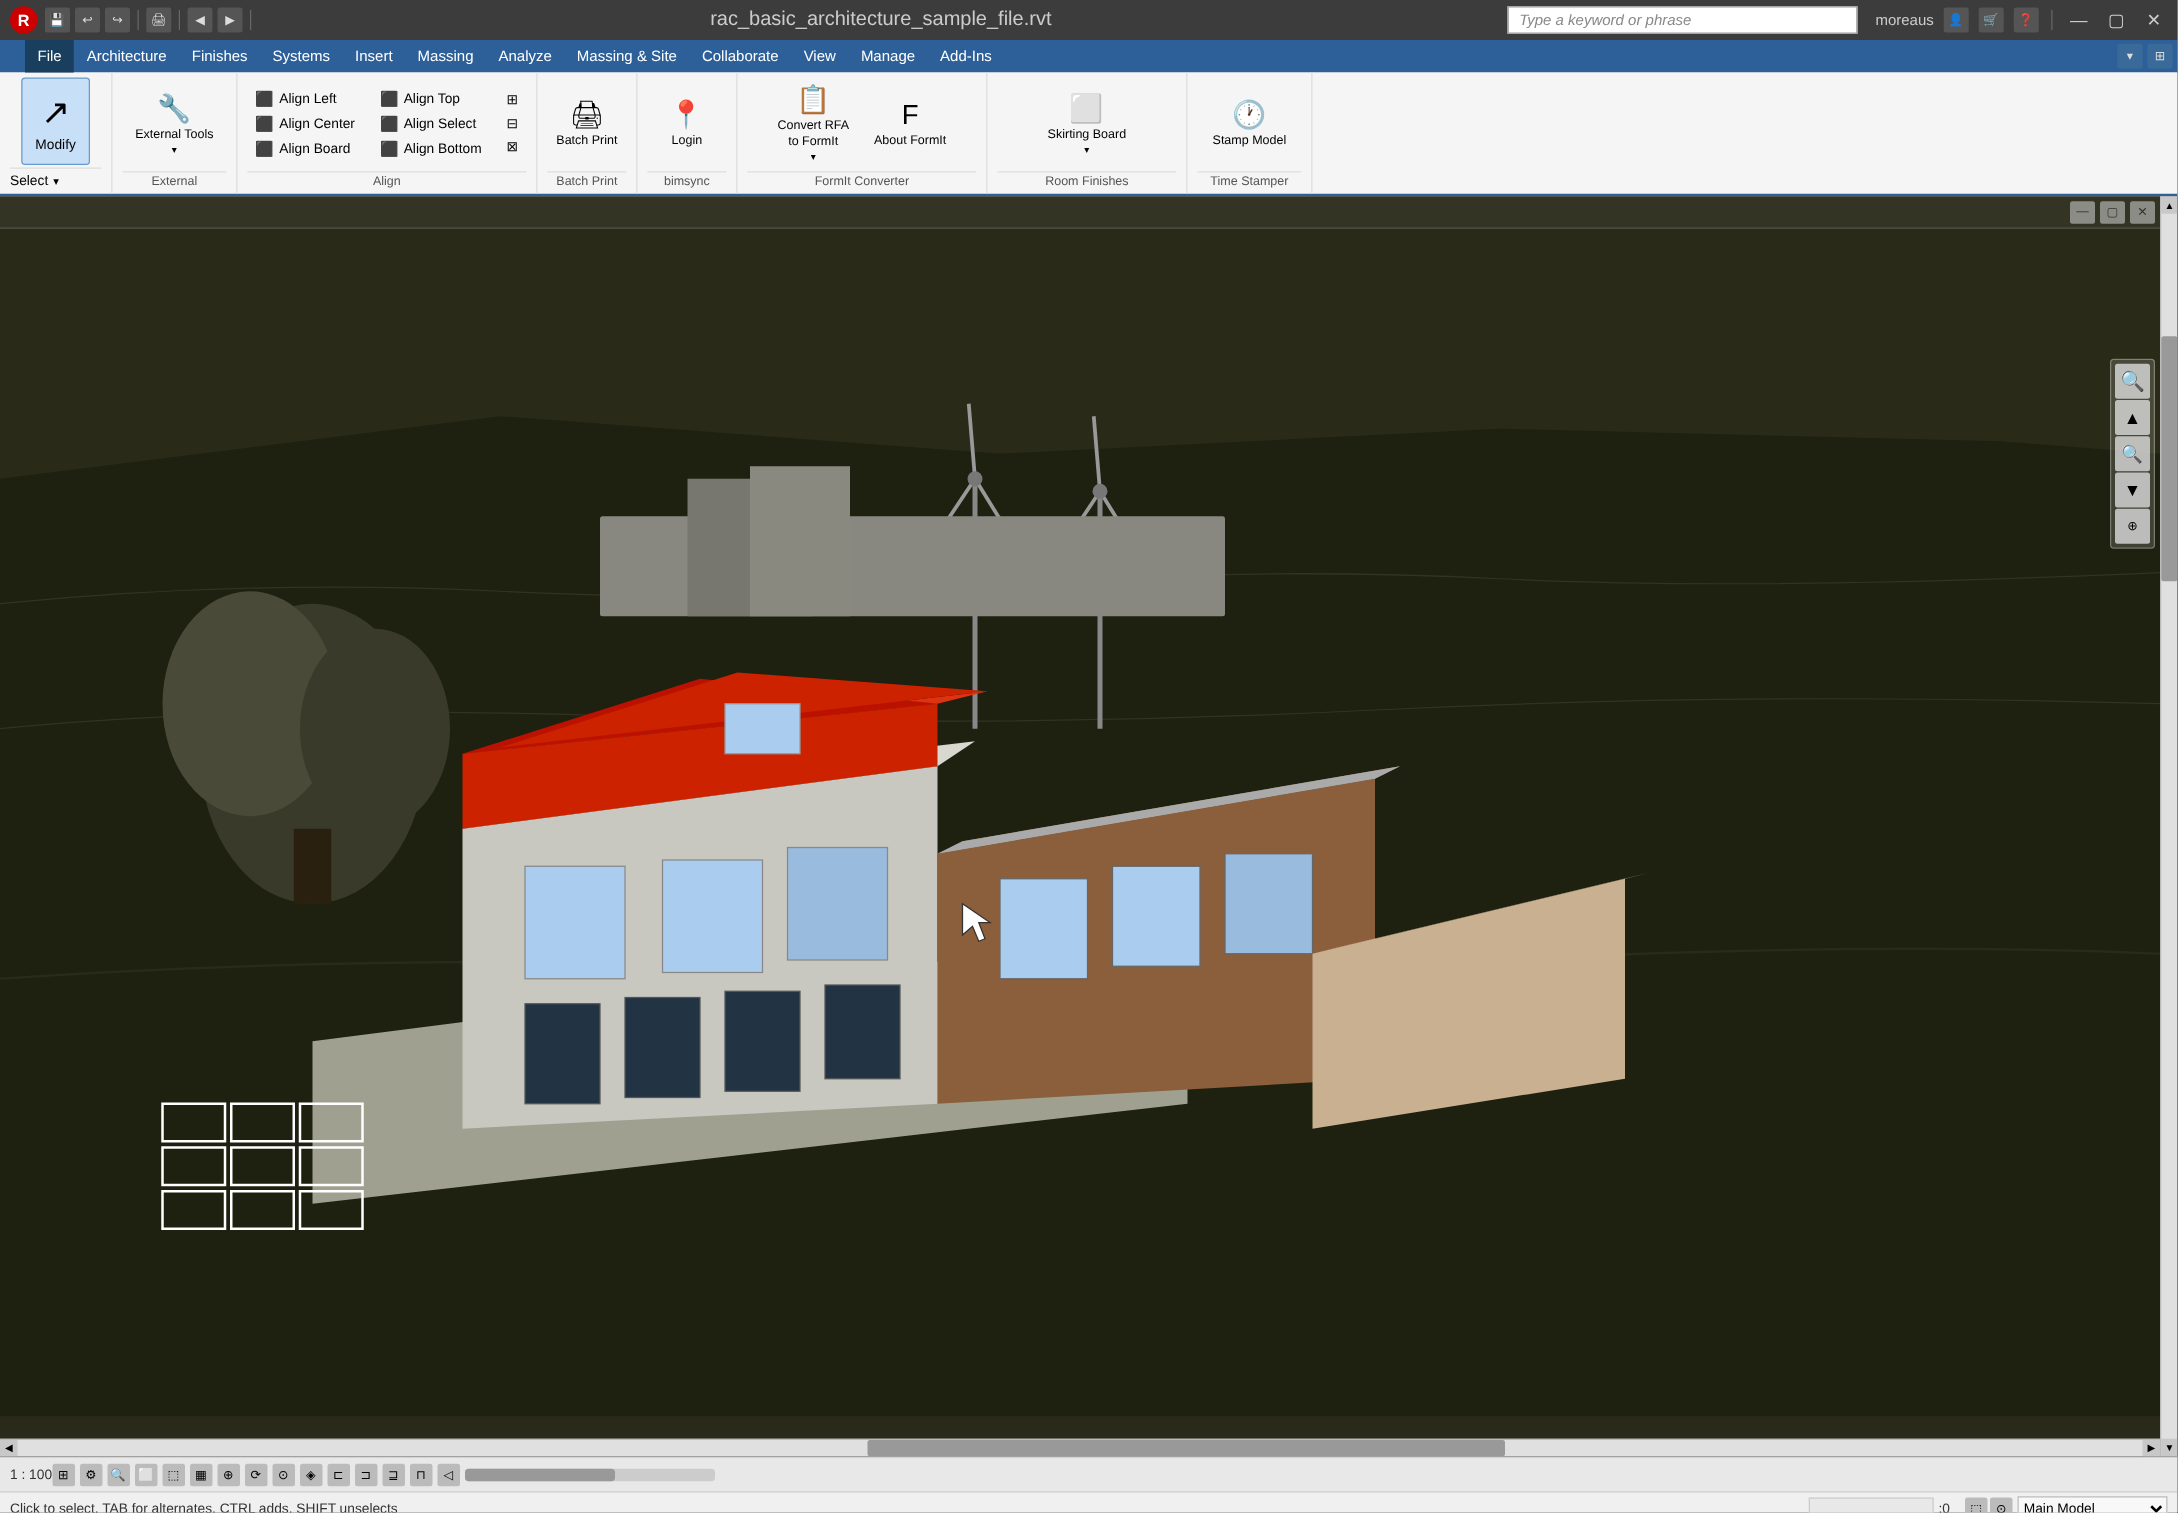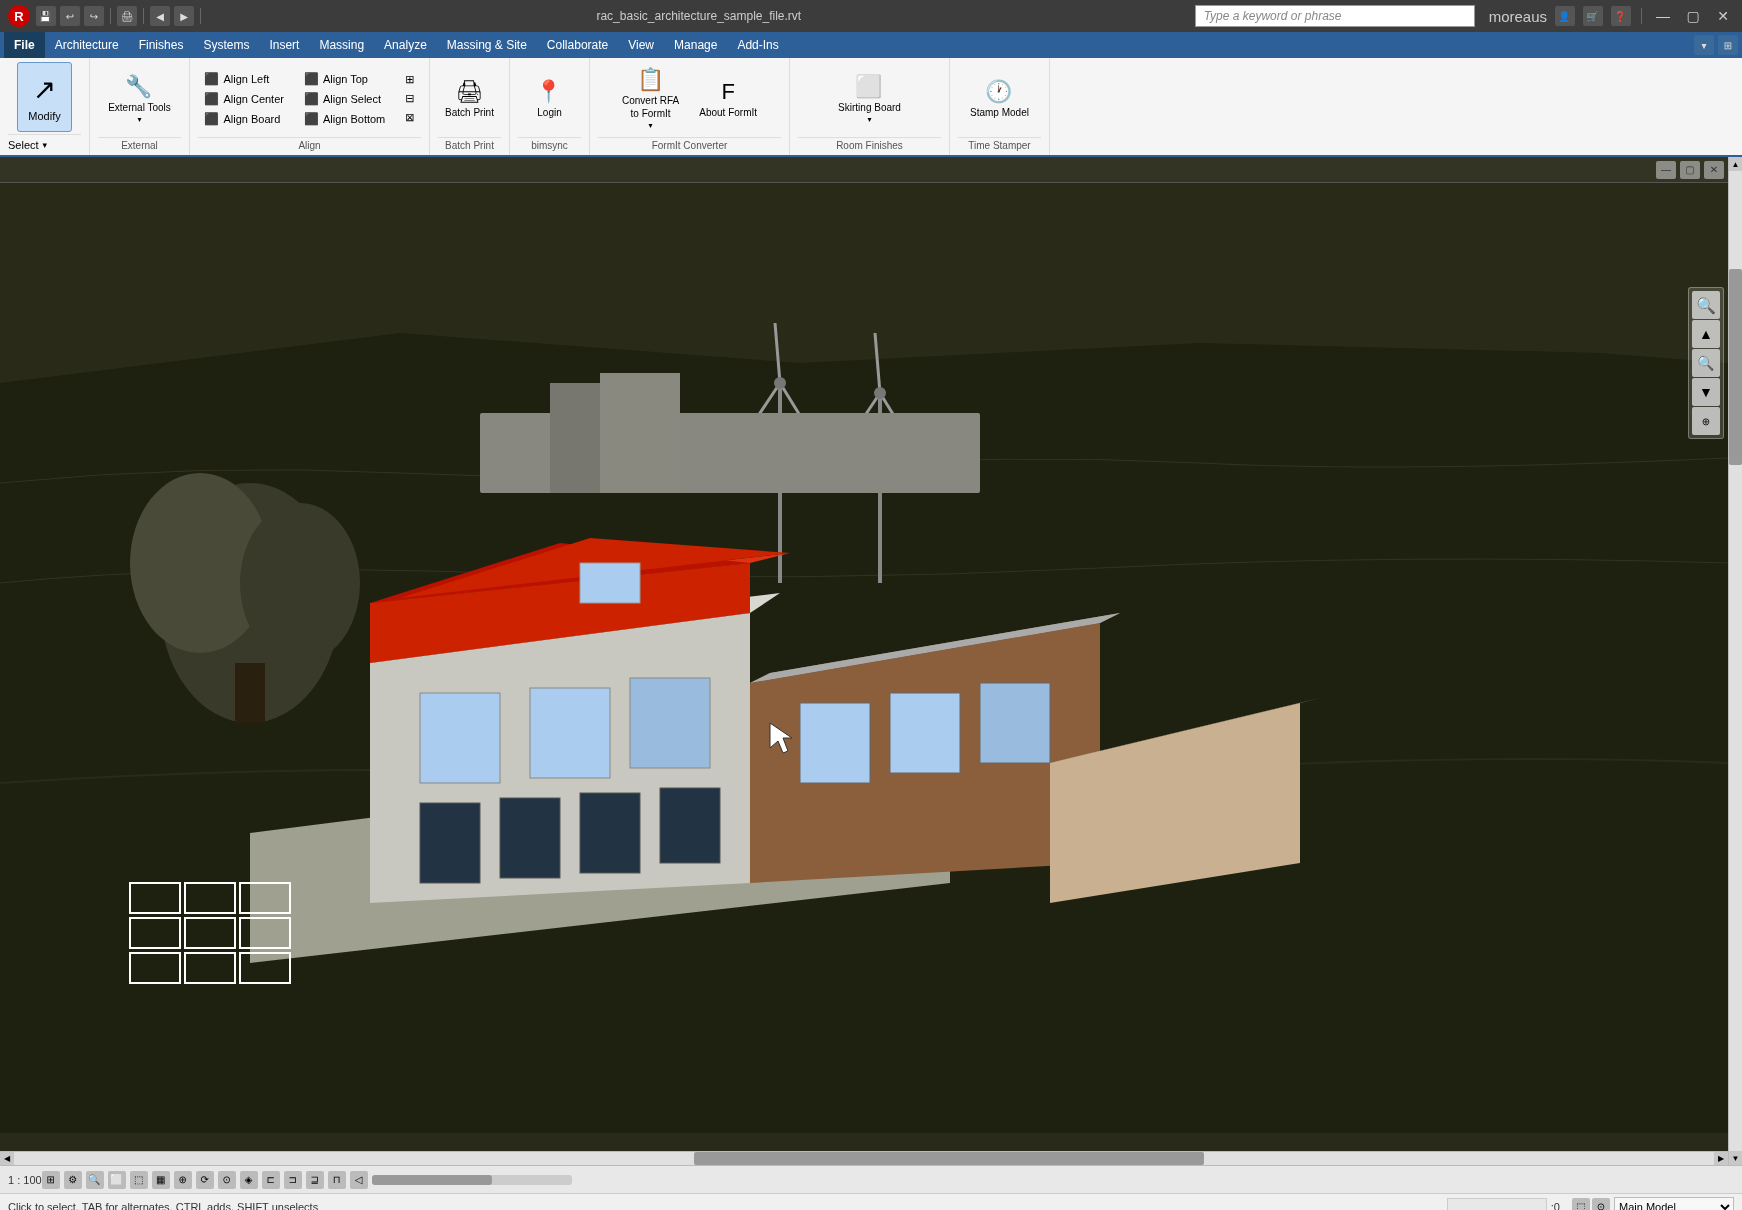--- a/index.html
+++ b/index.html
@@ -20,21 +20,21 @@
     }
     .win-btn { width: 22px; height: 22px; display: flex; align-items: center; justify-content: center; color: #ccc; font-size: 14px; cursor: pointer; }
 
     
     .menu-bar {
       display: flex; align-items: center; background: #2d6099; height: 26px; padding: 0 4px;
     }
     .menu-item {
       padding: 4px 10px; color: white; font-size: 12px; cursor: pointer; height: 100%; display: flex; align-items: center;
     }
-    .menu-item.file { background: #1a3f5e; font-weight: bold; }
+    .menu-item.file { background: #1a3f5e; font-weight: normal; margin-left: 16px; }
     .ribbon-group {
       display: flex; flex-direction: column; align-items: center; border-right: 1px solid #ddd;
       padding: 4px 8px; gap: 2px;
     }
     .ribbon-group-label {
       font-size: 10px; color: #555; margin-top: auto; padding-top: 2px;
       border-top: 1px solid #ddd; width: 100%; text-align: center;
     }
     .ribbon-group-content { display: flex; align-items: center; gap: 4px; flex: 1; }
 
@@ -130,26 +130,26 @@
     <div class="title-bar-icon">💾</div>
     <div class="title-bar-icon">↩</div>
     <div class="title-bar-icon">↪</div>
     <div class="title-bar-sep"></div>
     <div class="title-bar-icon">🖨</div>
     <div class="title-bar-sep"></div>
     <div class="title-bar-icon">◀</div>
     <div class="title-bar-icon">▶</div>
     <div class="title-bar-sep"></div>
   </div>
-  <div style="flex:1; text-align:center; color:#ccc; font-size:12px;">rac_basic_architecture_sample_file.rvt</div>
+  <div style="flex:1; text-align:center; color:#ccc; font-size:16px;">rac_basic_architecture_sample_file.rvt</div>
   <div class="title-bar-search">
     <span style="color:#888; font-size:12px; font-style:italic;">Type a keyword or phrase</span>
   </div>
   <div style="display:flex; align-items:center; gap:8px; margin-left:8px;">
-    <div style="font-size:15px; color:#ccc;">moreaus</div>
+    <div style="font-size:12px; color:#ccc;">moreaus</div>
     <div class="title-bar-icon">👤</div>
     <div class="title-bar-icon">🛒</div>
     <div class="title-bar-icon">❓</div>
     <div class="title-bar-sep"></div>
     <div class="win-btn">—</div>
     <div class="win-btn">▢</div>
     <div class="win-btn close">✕</div>
   </div>
 </div>
 

